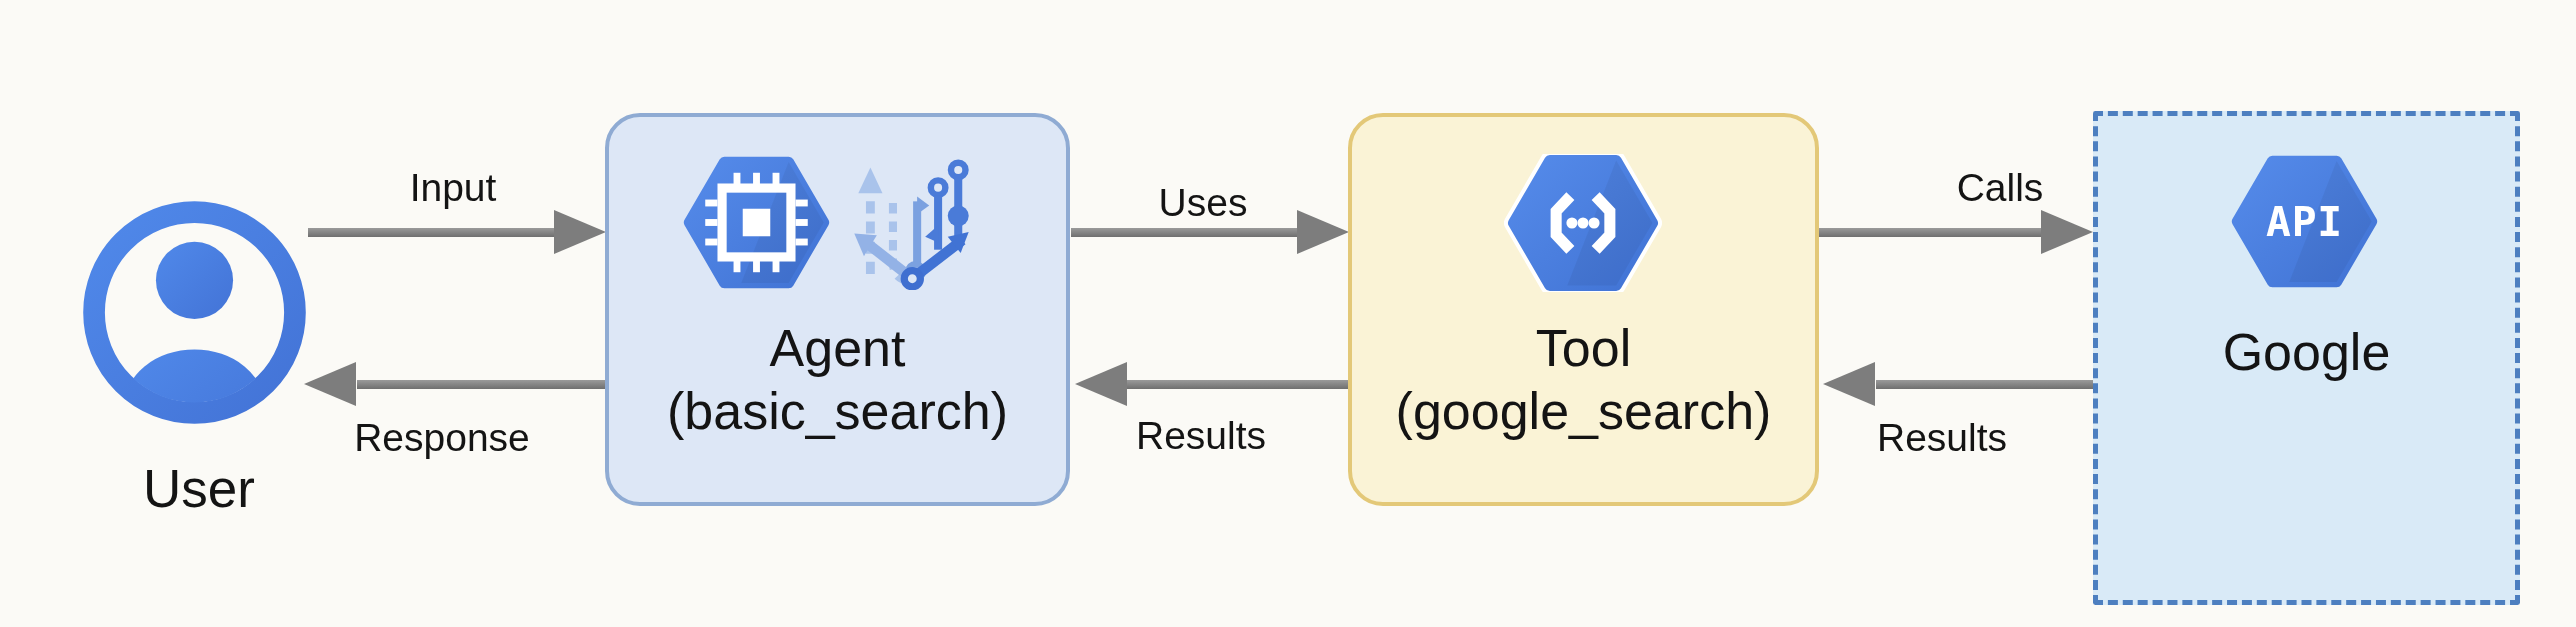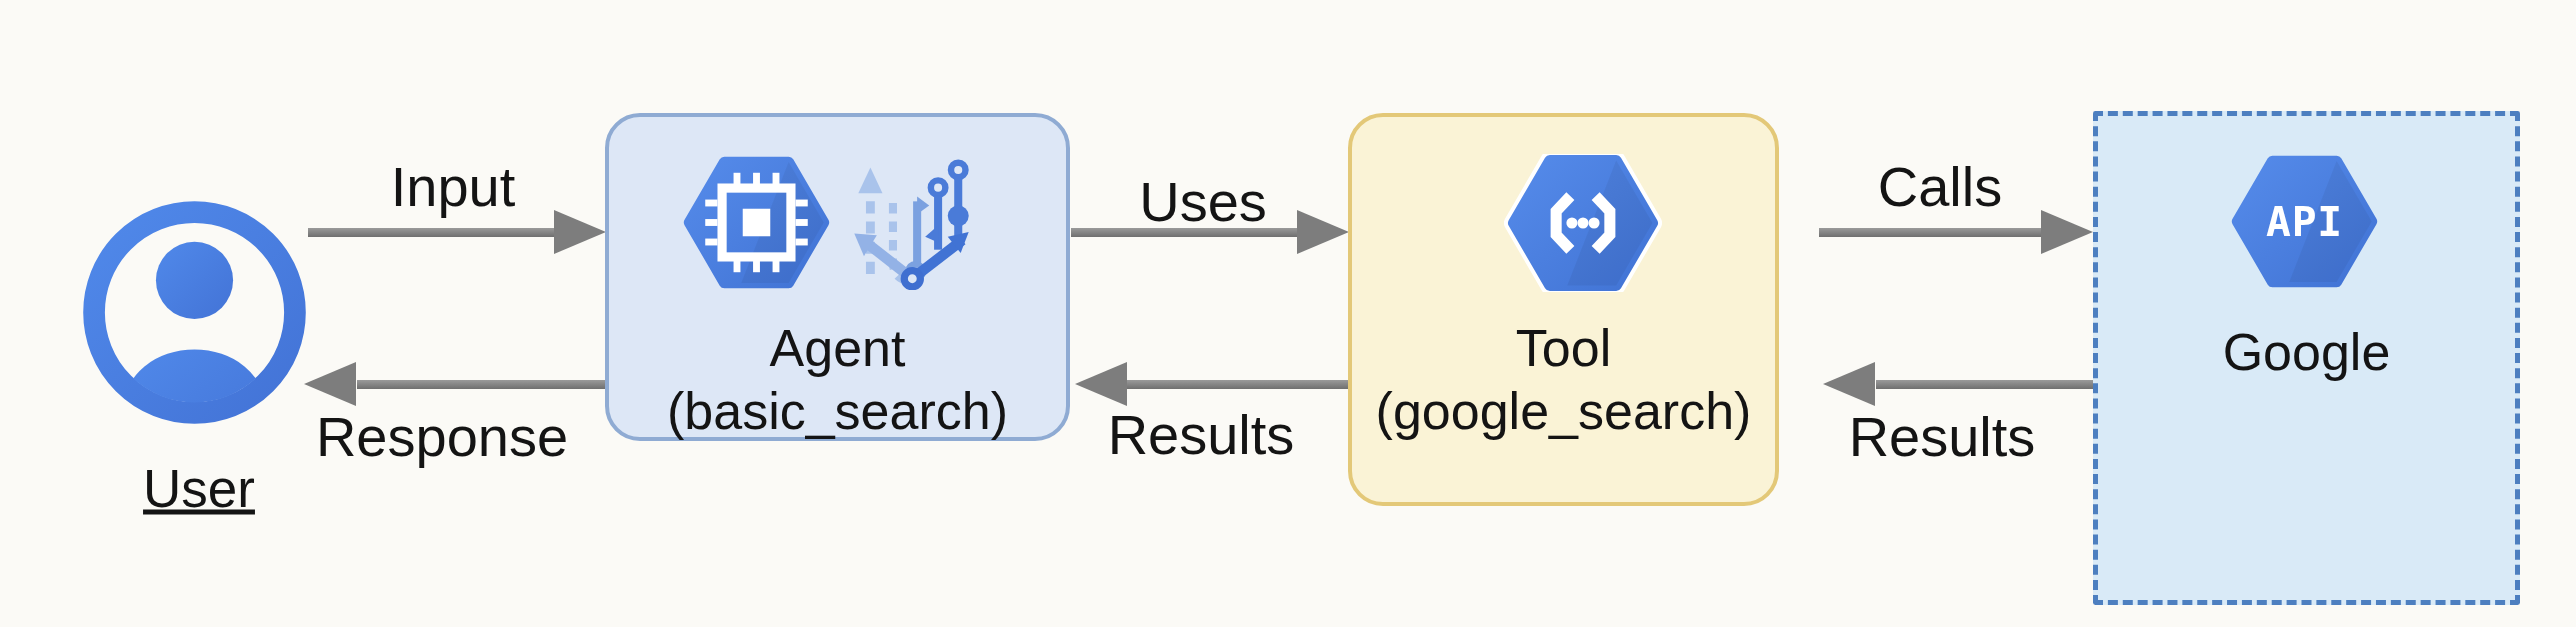--- a/index.html
+++ b/index.html
@@ -5,21 +5,21 @@
   html,body{margin:0;padding:0;background:#ffffff;}
   #canvas{
     position:relative;width:2576px;height:628px;overflow:hidden;
     background:#fbfaf6;
     font-family:"Liberation Sans",sans-serif;
     color:#151515;
   }
   
   .edge-label{
     position:absolute;transform:translate(-50%,-50%);
-    font-size:56px;line-height:1;white-space:nowrap;color:#141414;
+    font-size:39px;line-height:1;white-space:nowrap;color:#141414;
   }
   
   .shaft{position:absolute;height:8.9px;background:linear-gradient(#9a9a9a,#6f6f6f);}
   .head{position:absolute;width:0;height:0;}
   .head.right{border-top:22px solid transparent;border-bottom:22px solid transparent;border-left:52px solid #7d7d7d;}
   .head.left{border-top:22px solid transparent;border-bottom:22px solid transparent;border-right:52px solid #7d7d7d;}
   
   .sh-input   {left:308px;top:228px;width:246px;}
   .hd-input   {left:554px;top:210px;}
   .sh-uses    {left:1071px;top:228px;width:226px;}
@@ -29,46 +29,46 @@
   
   .sh-response{left:357px;top:380px;width:249px;}
   .hd-response{left:304px;top:362px;}
   .sh-results1{left:1127px;top:380px;width:221px;}
   .hd-results1{left:1075px;top:362px;}
   .sh-results2{left:1876px;top:380px;width:217px;}
   .hd-results2{left:1823px;top:362px;}
   
   .lb-input   {left:453px;top:187px;}
   .lb-uses    {left:1203px;top:202px;}
-  .lb-calls   {left:1940px;top:187px;}
+  .lb-calls   {left:2000px;top:187px;}
   .lb-response{left:442px;top:437px;}
   .lb-results1{left:1201px;top:435px;}
   .lb-results2{left:1942px;top:437px;}
   
   .box{position:absolute;box-sizing:border-box;}
-  .box-agent{left:605px;top:113px;width:465px;height:328px;background:#dde7f6;border:4.8px solid #8fabd3;border-radius:35px;}
-  .box-tool {left:1348px;top:113px;width:431px;height:393px;background:#faf3d6;border:4.8px solid #e3c878;border-radius:35px;}
+  .box-agent{left:605px;top:113px;width:465px;height:393px;background:#dde7f6;border:4.8px solid #8fabd3;border-radius:35px;}
+  .box-tool {left:1348px;top:113px;width:471px;height:393px;background:#faf3d6;border:4.8px solid #e3c878;border-radius:35px;}
   .box-api  {left:2093px;top:111px;width:427px;height:494px;background:#d9eaf7;border:5.6px dashed #4d7fc0;border-radius:2.4px;}
   .box-title,.box-subtitle{
     position:absolute;left:0;right:0;text-align:center;
     font-size:52px;line-height:56px;color:#141414;white-space:nowrap;
   }
   .box-title{top:203px;}
   .box-subtitle{top:266px;}
   .box-api .box-title{top:208px;}
   .box-api .box-subtitle{top:270px;}
   .icon{position:absolute;}
   .ic-user  {left:82px;top:200px;}
   .ic-chip  {left:680px;top:154px;}
   .ic-branch{left:851px;top:153px;}
   .ic-braces{left:1504px;top:154px;}
   .ic-api   {left:2228px;top:153px;}
   .user-label{
     position:absolute;left:199px;top:488px;transform:translate(-50%,-50%);
-    font-size:53px;line-height:1;color:#141414;text-decoration:underline;
+    font-size:53px;line-height:1;color:#141414;
   }
 </style>
 </head>
 <body>
 
 <div id="canvas">
 
   <div>
     <svg class="icon ic-user" width="225" height="225" viewBox="0 0 280 280">
       <defs>

